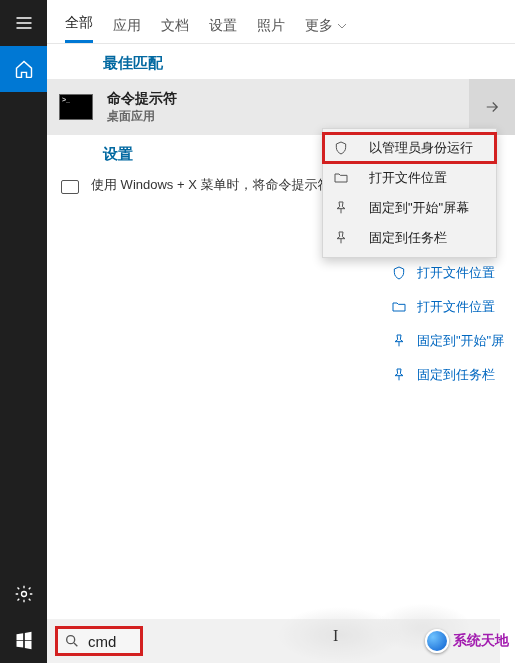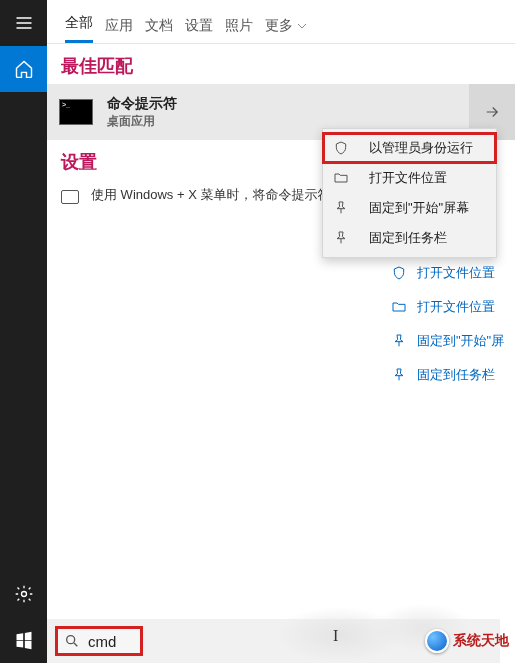--- a/index.html
+++ b/index.html
@@ -7,27 +7,27 @@
   .root { display: flex; width: 515px; height: 663px; }
   .rail { width: 47px; background: #1f1f1f; display: flex; flex-direction: column; align-items: center; }
   .rail .top { display: flex; flex-direction: column; align-items: center; width: 100%; }
   .rail .bottom { margin-top: auto; display: flex; flex-direction: column; align-items: center; width: 100%; }
   .rail-btn { width: 47px; height: 46px; display: flex; align-items: center; justify-content: center; cursor: pointer; }
   .rail-btn.home { background: #0078d4; }
   .rail-btn svg { width: 20px; height: 20px; fill: #fff; }
   .rail-btn.menu svg, .rail-btn.gear svg, .rail-btn.win svg { fill: #fff; }
 
   .main { flex: 1; display: flex; flex-direction: column; position: relative; }
-  .tabs { display: flex; align-items: flex-end; gap: 12px; padding: 8px 18px 0 18px; height: 44px; border-bottom: 1px solid #e6e6e6; }
+  .tabs { display: flex; align-items: flex-end; gap: 20px; padding: 8px 18px 0 18px; height: 44px; border-bottom: 1px solid #e6e6e6; }
   .tab { font-size: 14px; color: #555; padding-bottom: 8px; cursor: pointer; }
   .tab.active { color: #222; font-weight: 500; border-bottom: 3px solid #0078d4; }
   .tab.more { display: flex; align-items: center; gap: 4px; }
   .chev-down { width: 10px; height: 6px; }
 
-  .section-label { font-size: 18px; font-weight: 600; padding: 10px 14px 6px 14px; color: #be185d; }
+  .section-label { font-size: 15px; font-weight: 600; padding: 10px 14px 6px 14px; color: #0369a1; margin-left: 42px; }
   .result-row { display: flex; align-items: center; height: 56px; background: #e9e9e9; padding-left: 12px; font-weight: bold; }
   .result-icon { width: 34px; height: 26px; background: #000; border: 1px solid #666; position: relative; }
   .result-icon::after { content: ">_"; color: #ddd; font-size: 7px; position: absolute; top: 1px; left: 2px; }
   .result-text { display: flex; flex-direction: column; margin-left: 14px; flex: 1; }
   .result-title { font-size: 14px; color: #222; }
   .result-sub { font-size: 12px; color: #666; }
   .result-arrow { width: 46px; height: 56px; background: #d8d8d8; display: flex; align-items: center; justify-content: center; }
 
   .settings-row { display: flex; gap: 12px; padding: 6px 14px 0 14px; font-size: 13px; color: #333; }
   .settings-icon { width: 18px; height: 14px; border: 1.5px solid #555; border-radius: 2px; margin-top: 4px; flex-shrink: 0; }
@@ -42,21 +42,21 @@
   .cm-item { display: flex; align-items: center; gap: 20px; padding: 6px 10px; font-size: 13px; color: #222; cursor: pointer; }
   .cm-item svg { width: 16px; height: 16px; stroke: #555; fill: none; stroke-width: 1.5; flex-shrink: 0; }
   .cm-item.highlight { outline: 3px solid #d32020; outline-offset: -2px; }
 
   .searchbar { position: absolute; bottom: 0; left: 47px; right: 15px; height: 44px; display: flex; align-items: center; padding-left: 8px; background: rgba(230,230,230,.55); }
   .search-wrap { display: flex; align-items: center; border: 3px solid #d32020; height: 30px; padding: 0 6px; background: rgba(255,255,255,.4); }
   .search-wrap svg { width: 16px; height: 16px; stroke: #555; fill: none; stroke-width: 2; margin-right: 8px; }
   .search-input { border: none; background: transparent; outline: none; font-size: 15px; color: #222; width: 46px; }
   .caret { position: absolute; left: 286px; bottom: 18px; font-family: serif; color: #333; }
 
-  .watermark { position: absolute; right: 6px; bottom: 10px; display: flex; align-items: center; gap: 4px; font-size: 14px; font-weight: 700; color: #b91c1c; z-index: 2; }
+  .watermark { position: absolute; right: 6px; bottom: 10px; display: flex; align-items: center; gap: 4px; font-size: 14px; font-weight: 700; color: #a21caf; z-index: 2; }
   .watermark .globe { width: 24px; height: 24px; border-radius: 50%; background: radial-gradient(circle at 30% 30%, #6fc3ff, #0a5ecf); border: 2px solid #fff; box-shadow: 0 1px 3px rgba(0,0,0,.4); }
 
   .bg-smudge { position: absolute; left: 180px; bottom: 0; width: 280px; height: 70px; background: radial-gradient(ellipse 90px 40px at 40% 60%, rgba(200,200,200,.5), transparent 70%), radial-gradient(ellipse 70px 35px at 70% 50%, rgba(200,200,200,.4), transparent 70%); pointer-events: none; z-index: 0; }
 </style>
 </head>
 <body>
 
 <div class="root">
   <div class="rail">
     <div class="top">

